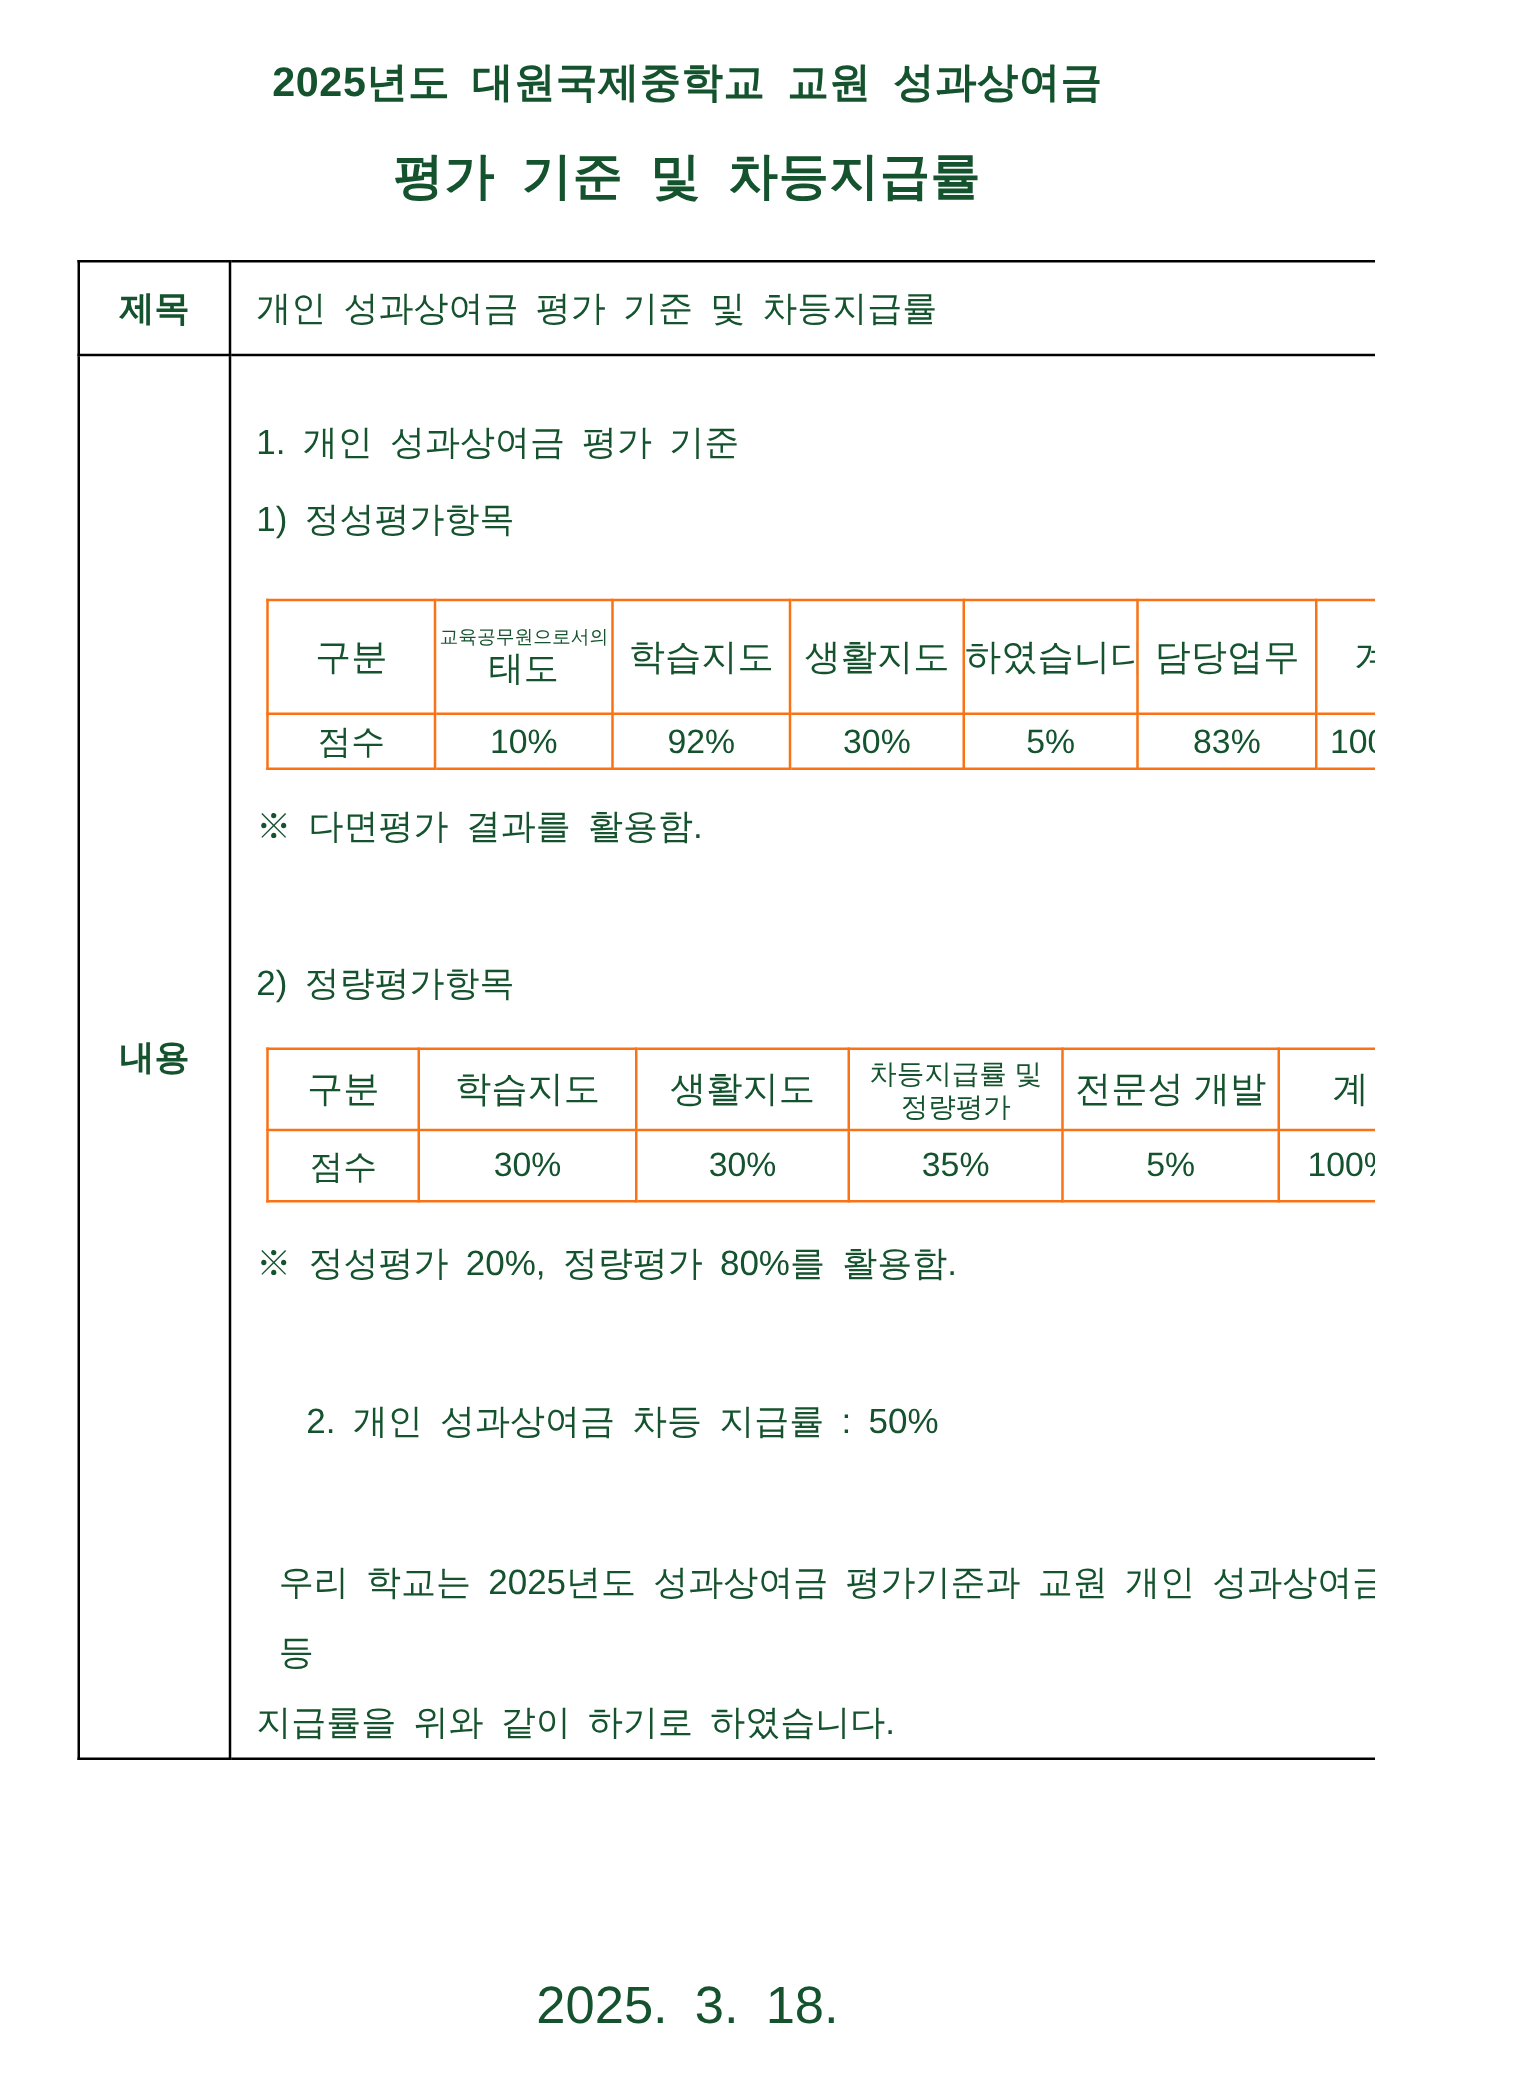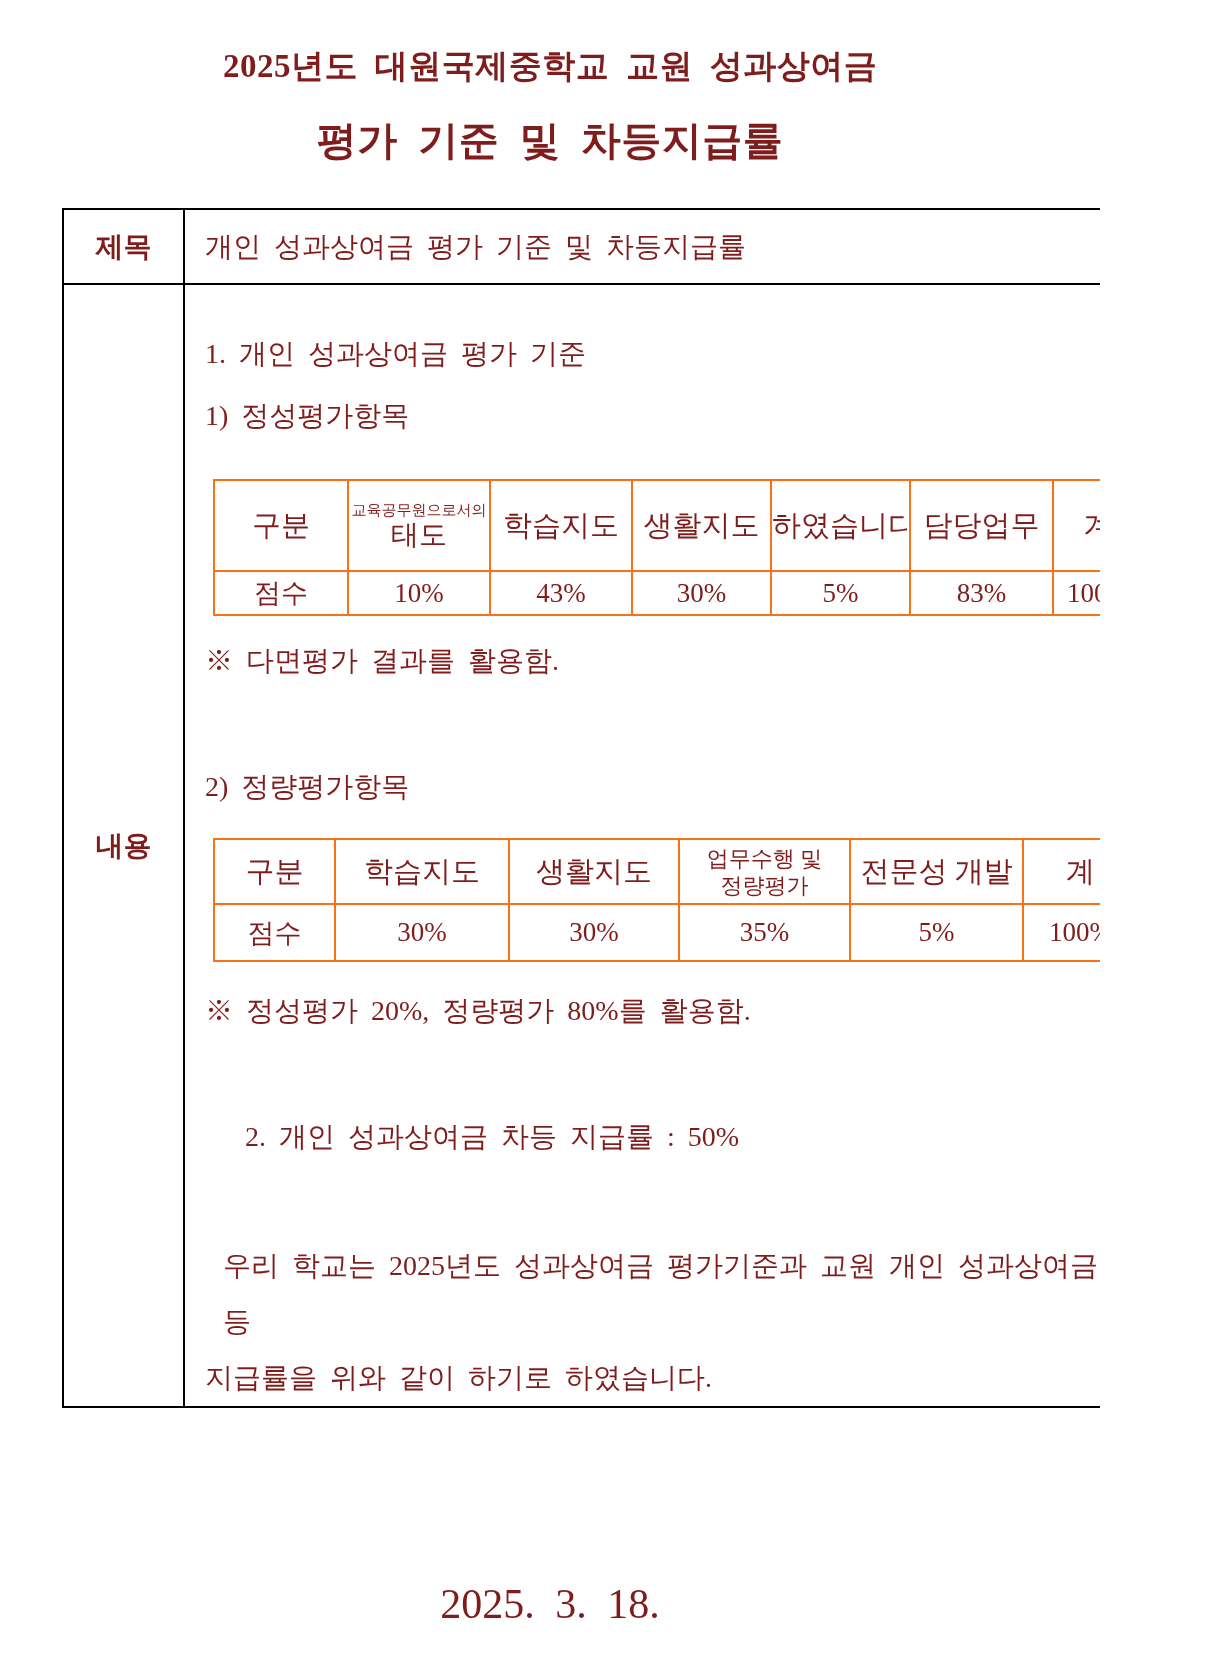--- a/index.html
+++ b/index.html
@@ -1,22 +1,22 @@
 <!DOCTYPE html>
 <html lang="ko"><head>
 <meta charset="utf-8">
 <style>
   html, body { margin: 0; padding: 0; background: #ffffff; }
   .page {
     position: relative;
     width: 1100px;
     height: 1669px;
     background: #ffffff;
-    color: #7f1d1d;
-    font-family: Liberation Serif, serif;
+    color: #14532d;
+    font-family: Liberation Sans, sans-serif;
     overflow: hidden;
   }
   .title1 {
     margin: 0; padding-top: 44px;
     text-align: center;
     font-size: 33px; font-weight: bold;
     letter-spacing: 0.5px; word-spacing: 8px;
   }
   .title2 {
     margin: 0; padding-top: 24px;
@@ -139,21 +139,21 @@
             </th>
             <th>학습지도</th>
             <th>생활지도</th>
             <th>하였습니다</th>
             <th>담당업무</th>
             <th>계</th>
           </tr>
           <tr class="data-row">
             <td>점수</td>
             <td>10%</td>
-            <td>43%</td>
+            <td>92%</td>
             <td>30%</td>
             <td>5%</td>
             <td>83%</td>
             <td>100%</td>
           </tr>
         </tbody>
             </table>
 
         <div class="note1">※ 다면평가 결과를 활용함.</div>
 
@@ -167,21 +167,21 @@
             <col style="width:171px">
                 <col style="width:173px">
                 <col style="width:115px">
           </colgroup>
           <tbody>
                 <tr class="head-row">
             <th>구분</th>
             <th>학습지도</th>
             <th>생활지도</th>
             <th>
-              <span class="th-mid">업무수행 및</span>
+              <span class="th-mid">차등지급률 및</span>
               <span class="th-mid">정량평가</span>
             </th>
             <th>전문성 개발</th>
             <th>계</th>
           </tr>
           <tr class="data-row">
             <td>점수</td>
             <td>30%</td>
             <td>30%</td>
             <td>35%</td>

